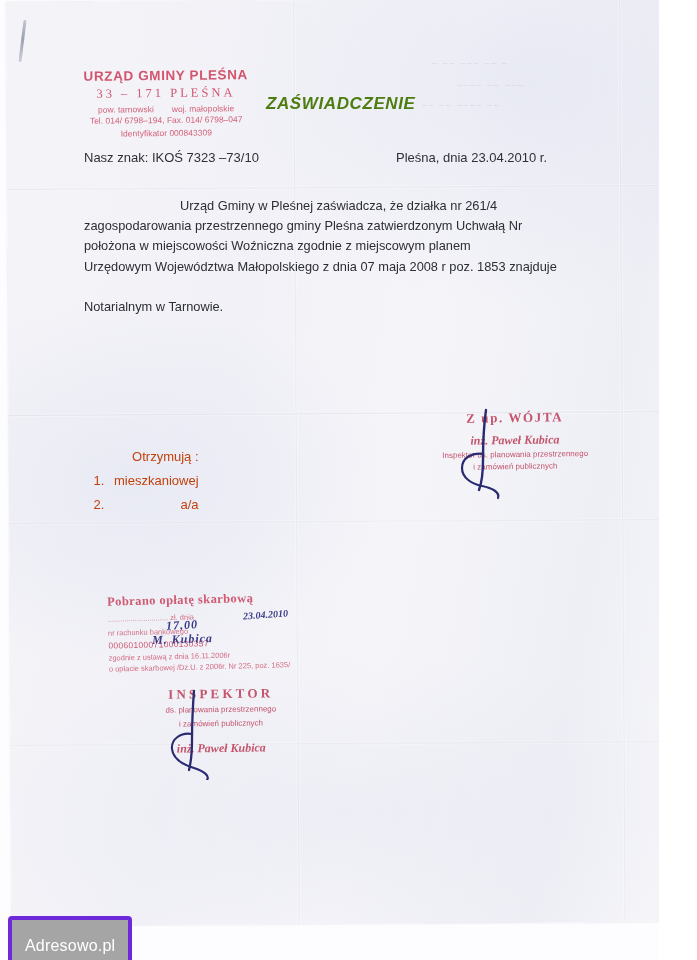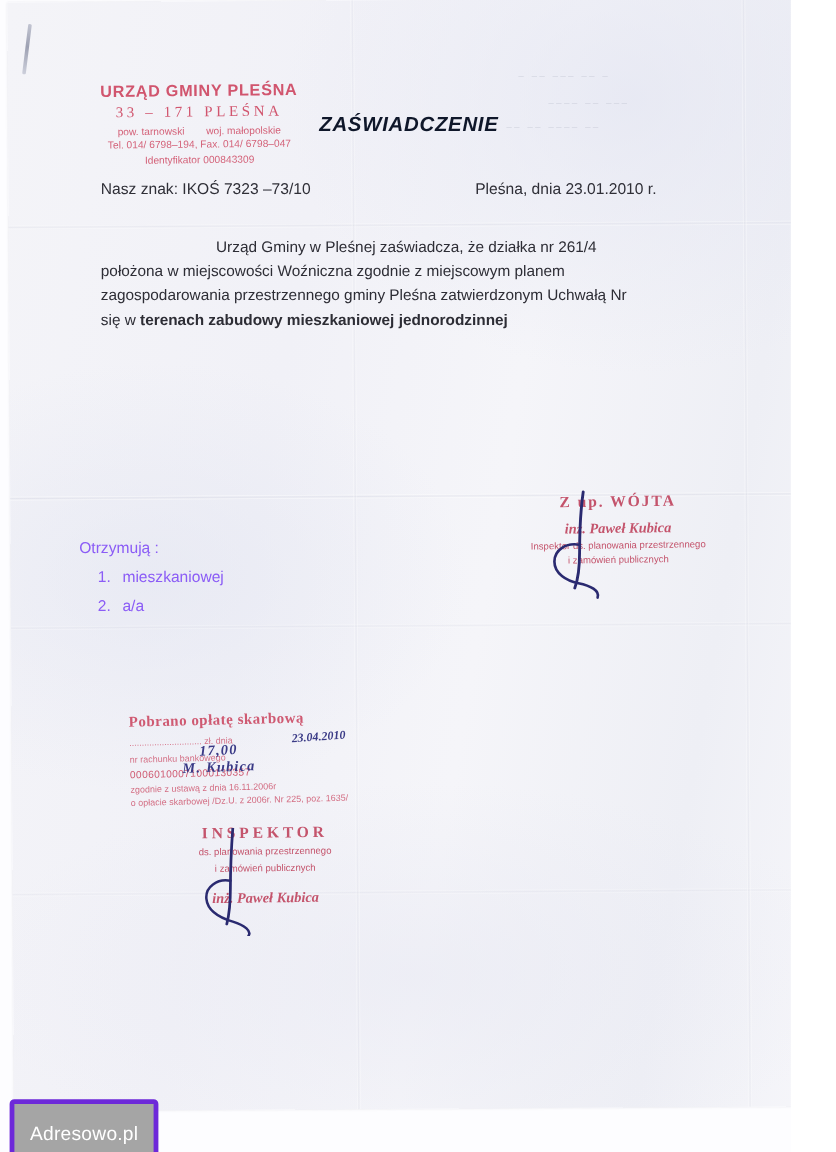--- a/index.html
+++ b/index.html
@@ -136,21 +136,21 @@
 
   
   .doc-title {
     position: absolute;
     left: 266px;
     top: 94px;
     font-size: 17px;
     font-weight: 700;
     font-style: italic;
     letter-spacing: 0.6px;
-    color: #0f172a;
+    color: #4d7c0f;
   }
 
   .ref-line {
     position: absolute;
     left: 84px;
     top: 150px;
     font-size: 13px;
     color: #2f2f37;
     white-space: nowrap;
   }
@@ -174,24 +174,25 @@
     color: #2d2d35;
     text-align: left;
   }
   .body-block p { margin: 0; }
   .body-block p.indent { text-indent: 96px; }
   .body-block .b { font-weight: 700; }
   .para-gap { height: 20px; }
 
   .recipients {
     position: absolute;
-    left: 66px;
+    left: 78px;
     top: 449px;
     font-size: 13px;
-    color: #8b5cf6;
+    color: #c2410c;
+    text-align: right;
   }
   .recipients .rec-title { margin-bottom: 9px; }
   .recipients ol {
     margin: 0;
     padding-left: 30px;
   }
   .recipients li {
     margin-bottom: 9px;
     padding-left: 6px;
   }
@@ -378,28 +379,29 @@
     <div class="os-l1">URZĄD GMINY PLEŚNA</div>
     <div class="os-l2">33 – 171  PLEŚNA</div>
     <div class="os-l3"><span>pow. tarnowski</span><span class="gap"></span><span>woj. małopolskie</span></div>
     <div class="os-l4">Tel. 014/ 6798–194, Fax. 014/ 6798–047</div>
     <div class="os-l5">Identyfikator 000843309</div>
   </div>
 
   <div class="doc-title">ZAŚWIADCZENIE</div>
 
   <div class="ref-line">Nasz  znak: IKOŚ 7323 –73/10</div>
-  <div class="place-date">Pleśna, dnia 23.01.2010 r.</div>
+  <div class="place-date">Pleśna, dnia 23.04.2010 r.</div>
 
   <div class="body-block">
     <p class="indent">Urząd  Gminy  w Pleśnej  zaświadcza, że  działka nr 261/4</p>
+    <p>zagospodarowania przestrzennego gminy Pleśna zatwierdzonym Uchwałą Nr</p>
     <p>położona w miejscowości Woźniczna zgodnie z miejscowym planem</p>
-    <p>zagospodarowania przestrzennego gminy Pleśna zatwierdzonym Uchwałą Nr</p>
-    <p><span>się  w  </span><span class="b">terenach zabudowy mieszkaniowej jednorodzinnej</span></p>
+    <p>Urzędowym Województwa Małopolskiego z dnia 07 maja 2008 r poz. 1853 znajduje</p>
     <div class="para-gap"></div>
+    <p>Notarialnym w Tarnowie.</p>
   </div>
 
   <div class="recipients">
     <div class="rec-title">Otrzymują :</div>
     <ol>
       <li>mieszkaniowej</li>
       <li>a/a</li>
     </ol>
   </div>
 

